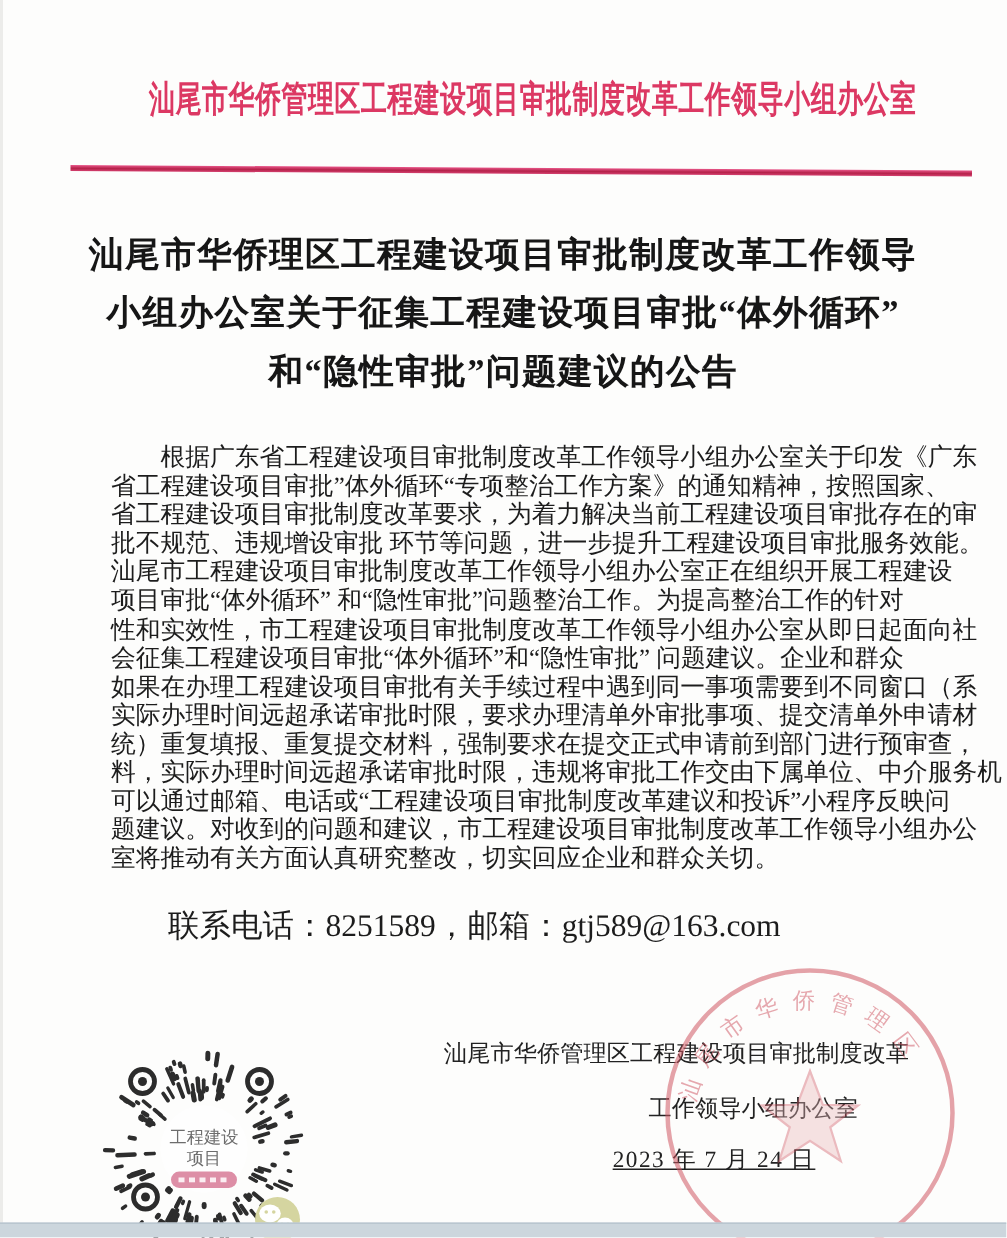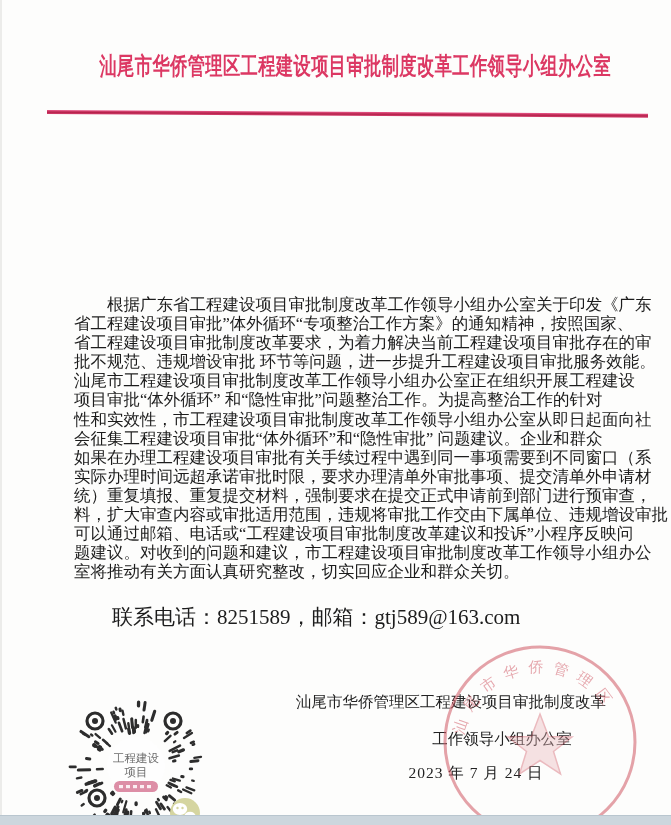--- a/index.html
+++ b/index.html
@@ -46,21 +46,21 @@
   .contact-line{
     position:absolute;left:112px;top:603px;
     font-size:21px;color:#1c1c1c;white-space:nowrap;text-align:center;
   }
 
   
   .sig{position:absolute;transform:translateX(-50%);white-space:nowrap;
        font-size:15.5px;color:#222;}
   .sig-1{left:451px;top:692px;}
   .sig-2{left:502px;top:729px;}
-  .sig-3{left:476px;top:763px;letter-spacing:1px;}
+  .sig-3{left:476px;top:763px;letter-spacing:1px;text-decoration:underline;}
 
   
   .qr-box{position:absolute;left:68px;top:700px;width:136px;height:136px;}
   .seal-box{position:absolute;left:440px;top:642px;width:200px;height:200px;
             opacity:.72;pointer-events:none;}
 
   
   .scan-edge-bottom{
     position:absolute;left:0;right:0;bottom:0;height:9px;
     background:#ccd6dd;border-top:1px solid #b9c6cf;
@@ -73,34 +73,39 @@
 <body>
 
 <div class="page">
 
   <div class="letterhead">
     <span class="squeeze">汕尾市华侨管理区工程建设项目审批制度改革工作领导小组办公室</span>
   </div>
 
   <div class="red-rule"></div>
 
+  <div class="doc-title">
+    <div>汕尾市华侨理区工程建设项目审批制度改革工作领导</div>
+    <div>小组办公室关于征集工程建设项目审批“体外循环”</div>
+    <div>和“隐性审批”问题建议的公告</div>
+  </div>
 
   <div class="body-text">
       <div class="line">　　根据广东省工程建设项目审批制度改革工作领导小组办公室关于印发《广东</div>
       <div class="line">省工程建设项目审批”体外循环“专项整治工作方案》的通知精神，按照国家、</div>
       <div class="line">省工程建设项目审批制度改革要求，为着力解决当前工程建设项目审批存在的审</div>
       <div class="line">批不规范、违规增设审批 环节等问题，进一步提升工程建设项目审批服务效能。</div>
       <div class="line">汕尾市工程建设项目审批制度改革工作领导小组办公室正在组织开展工程建设</div>
       <div class="line">项目审批“体外循环” 和“隐性审批”问题整治工作。为提高整治工作的针对</div>
       <div class="line">性和实效性，市工程建设项目审批制度改革工作领导小组办公室从即日起面向社</div>
       <div class="line">会征集工程建设项目审批“体外循环”和“隐性审批” 问题建议。企业和群众</div>
       <div class="line">如果在办理工程建设项目审批有关手续过程中遇到同一事项需要到不同窗口（系</div>
       <div class="line">实际办理时间远超承诺审批时限，要求办理清单外审批事项、提交清单外申请材</div>
       <div class="line">统）重复填报、重复提交材料，强制要求在提交正式申请前到部门进行预审查，</div>
-      <div class="line">料，扩大审查内容或审批适用范围，违规将审批工作交由下属单位、违规增设审批</div>
+      <div class="line">料，实际办理时间远超承诺审批时限，违规将审批工作交由下属单位、中介服务机</div>
       <div class="line">可以通过邮箱、电话或“工程建设项目审批制度改革建议和投诉”小程序反映问</div>
       <div class="line">题建议。对收到的问题和建议，市工程建设项目审批制度改革工作领导小组办公</div>
       <div class="line">室将推动有关方面认真研究整改，切实回应企业和群众关切。</div>
     </div>
 
   <div class="contact-line">联系电话：8251589，邮箱：gtj589@163.com</div>
 
   <div class="qr-box">
     <svg id="qr-svg" width="136" height="136" viewBox="0 0 136 136">
       <g id="qr-dashes">

